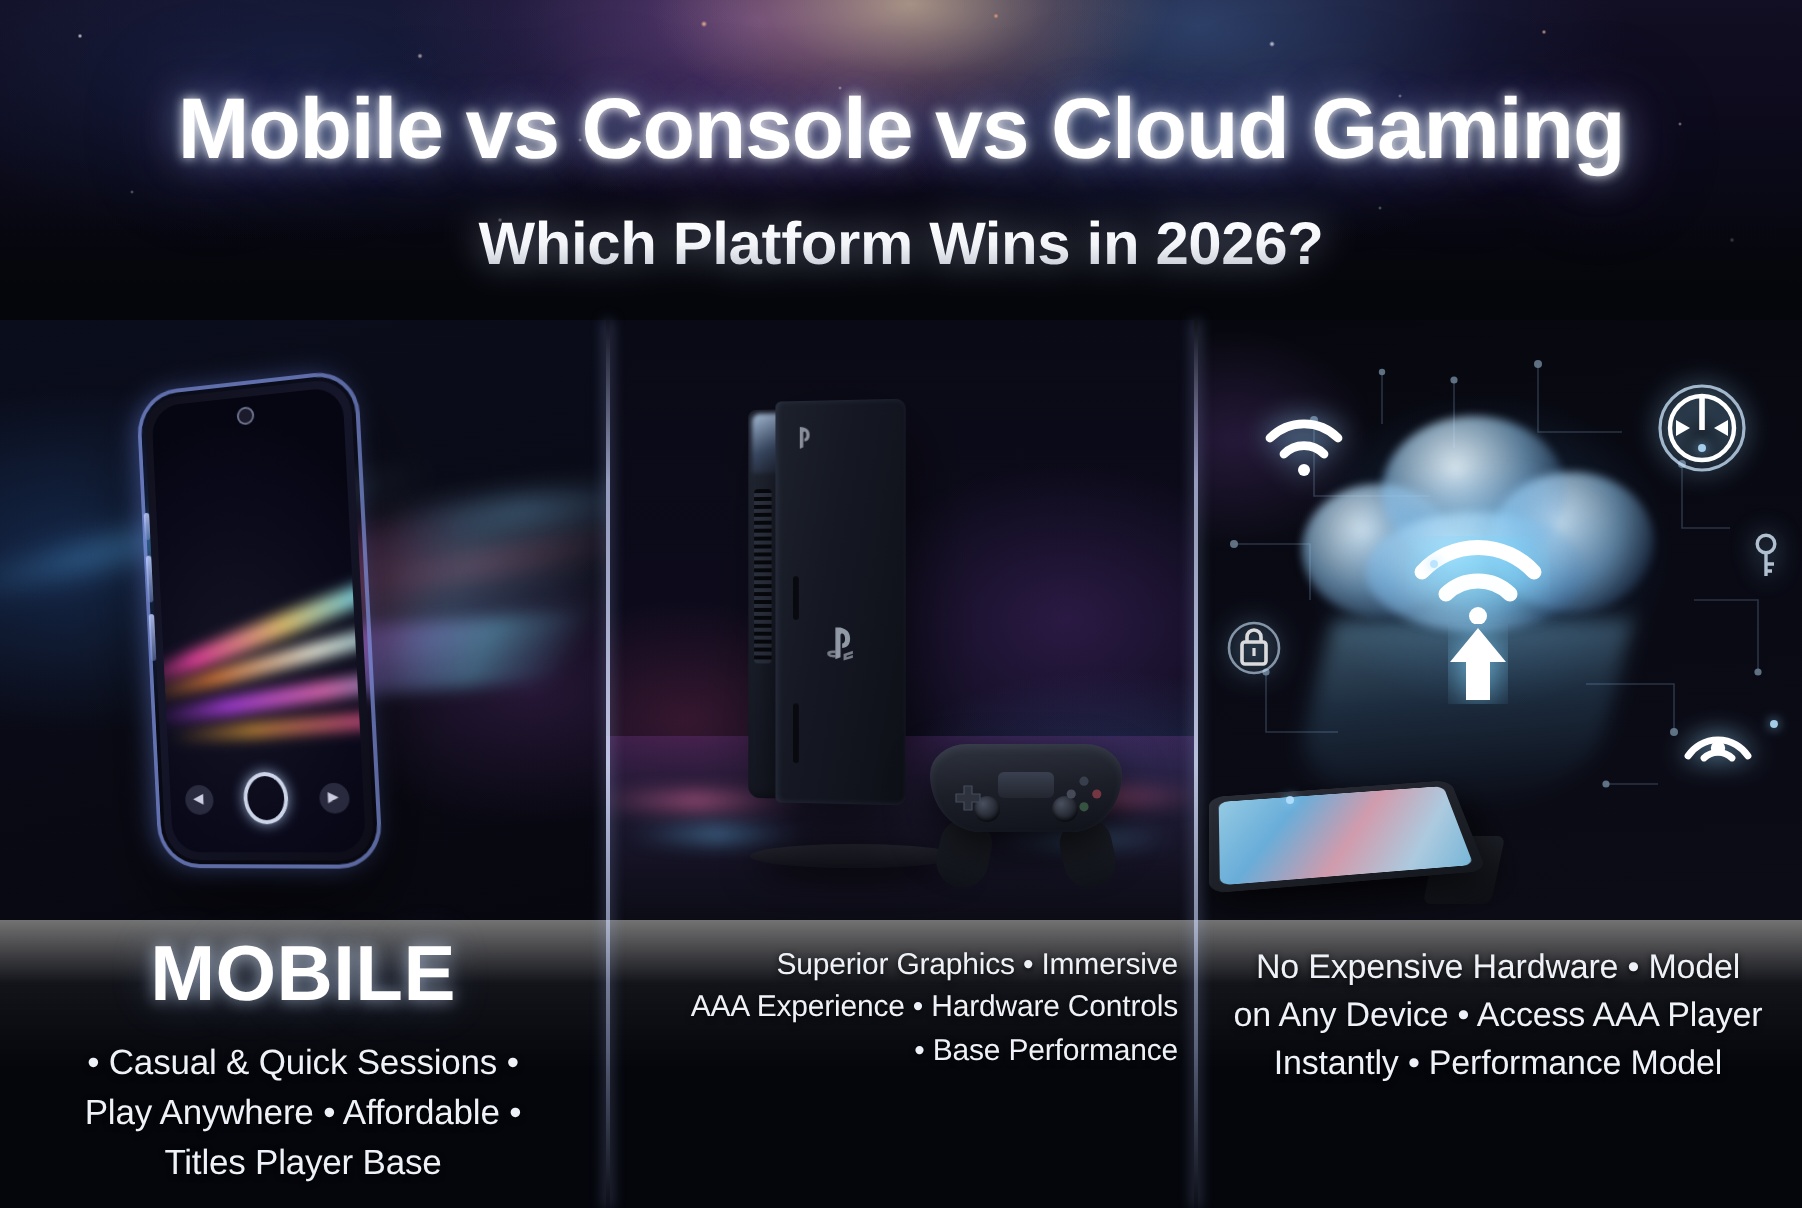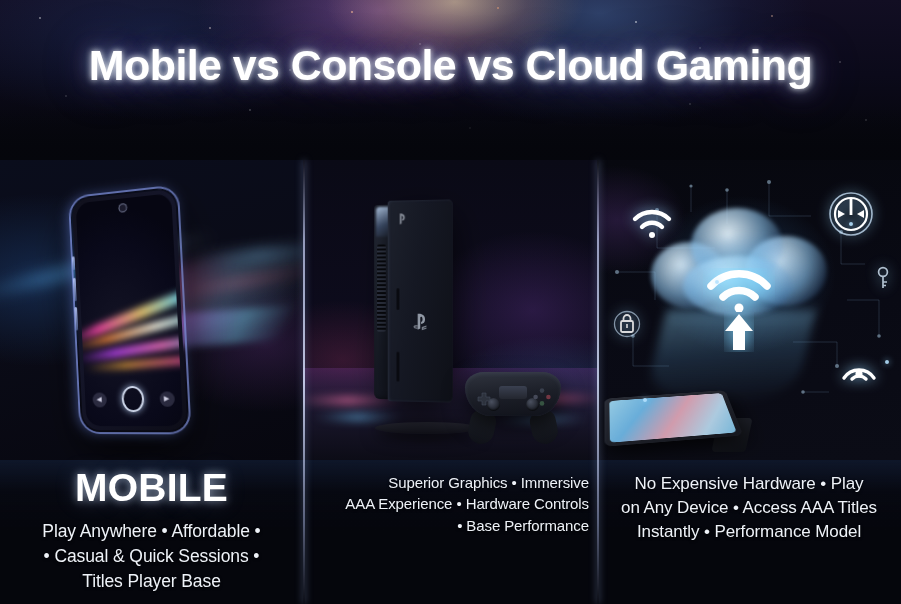--- a/index.html
+++ b/index.html
@@ -6,21 +6,21 @@
   html, body {
     width: 901px; height: 604px;
     background: #05060c;
     font-family: "Liberation Sans", sans-serif;
     overflow: hidden;
   }
   #poster {
     position: relative;
     width: 901px; height: 604px;
     overflow: hidden;
-    background: #0f172a;
+    background: #737373;
   }
 
   
   .header-band {
     position: absolute; left: 0; top: 0;
     width: 901px; height: 165px;
     overflow: hidden;
     background:
       radial-gradient(ellipse 180px 90px at 455px 2px, rgba(255,230,170,0.55) 0%, rgba(255,200,140,0.18) 40%, rgba(0,0,0,0) 72%),
       radial-gradient(ellipse 230px 120px at 380px 10px, rgba(186,120,220,0.45) 0%, rgba(120,70,160,0.14) 55%, rgba(0,0,0,0) 80%),
@@ -466,20 +466,23 @@
 <div id="poster">
 
   <div class="header-band">
     <div class="starfield"></div>
     <div class="header-fade"></div>
   </div>
 
   <div class="title-wrap">
     <div class="main-title">Mobile vs Console vs Cloud Gaming</div>
   </div>
+  <div class="subtitle-wrap">
+    <div class="sub-title">Which Platform Wins in 2026?</div>
+  </div>
 
   <div class="panels">
 
     <div class="panel mobile">
       <div class="panel-art">
         <div class="bg-mobile"></div>
         <div class="streak streak-a"></div>
         <div class="streak streak-b"></div>
         <div class="streak streak-c"></div>
 
@@ -501,22 +504,22 @@
               <div class="nav-home"></div>
               <div class="nav-pill">▶</div>
             </div>
           </div>
         </div>
       </div>
 
       <div class="caption">
         <div class="plat-name">MOBILE</div>
         <div class="plat-desc">
+          <div>• Casual &amp; Quick Sessions •</div>
           <div>Play Anywhere • Affordable •</div>
-          <div>• Casual &amp; Quick Sessions •</div>
           <div>Titles Player Base</div>
         </div>
       </div>
     </div>
 
     <div class="panel console">
       <div class="panel-art">
         <div class="bg-console"></div>
         <div class="floor"></div>
         <div class="floor-neon fn1"></div>
@@ -678,22 +681,22 @@
         </div>
 
         <div class="hud-dot" style="left:118px; top:120px;"></div>
         <div class="hud-dot" style="left:252px; top:62px;"></div>
         <div class="hud-dot" style="left:288px; top:200px;"></div>
         <div class="hud-dot" style="left:46px;  top:238px;"></div>
       </div>
 
       <div class="caption">
         <div class="plat-desc">
-          <div>No Expensive Hardware • Play</div>
-          <div>on Any Device • Access AAA Titles</div>
+          <div>No Expensive Hardware • Model</div>
+          <div>on Any Device • Access AAA Player</div>
           <div>Instantly • Performance Model</div>
         </div>
       </div>
     </div>
 
     <div class="divider div-1"></div>
     <div class="divider div-2"></div>
   </div>
 
 </div>

